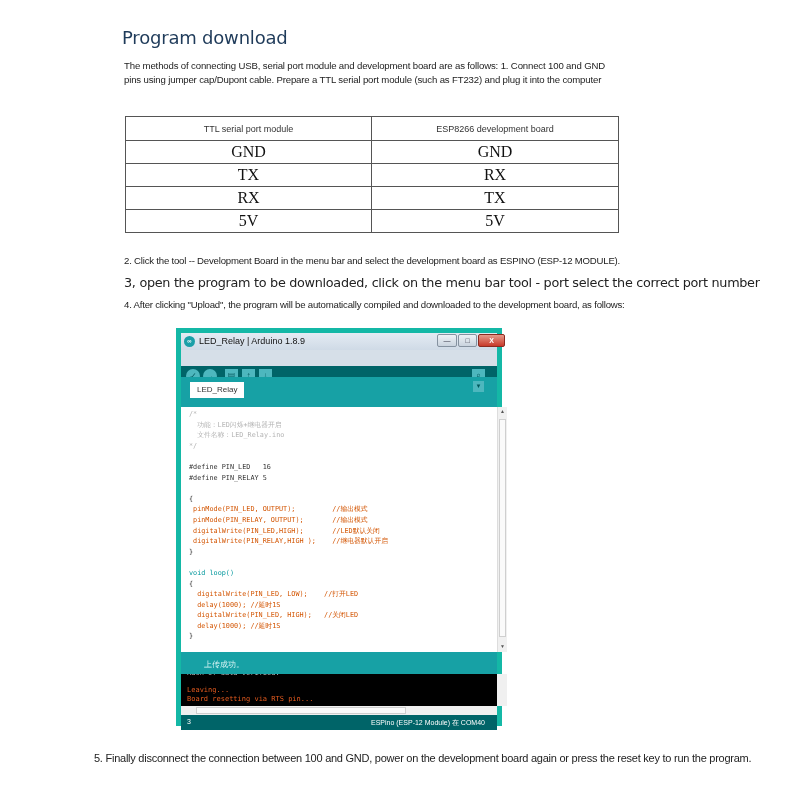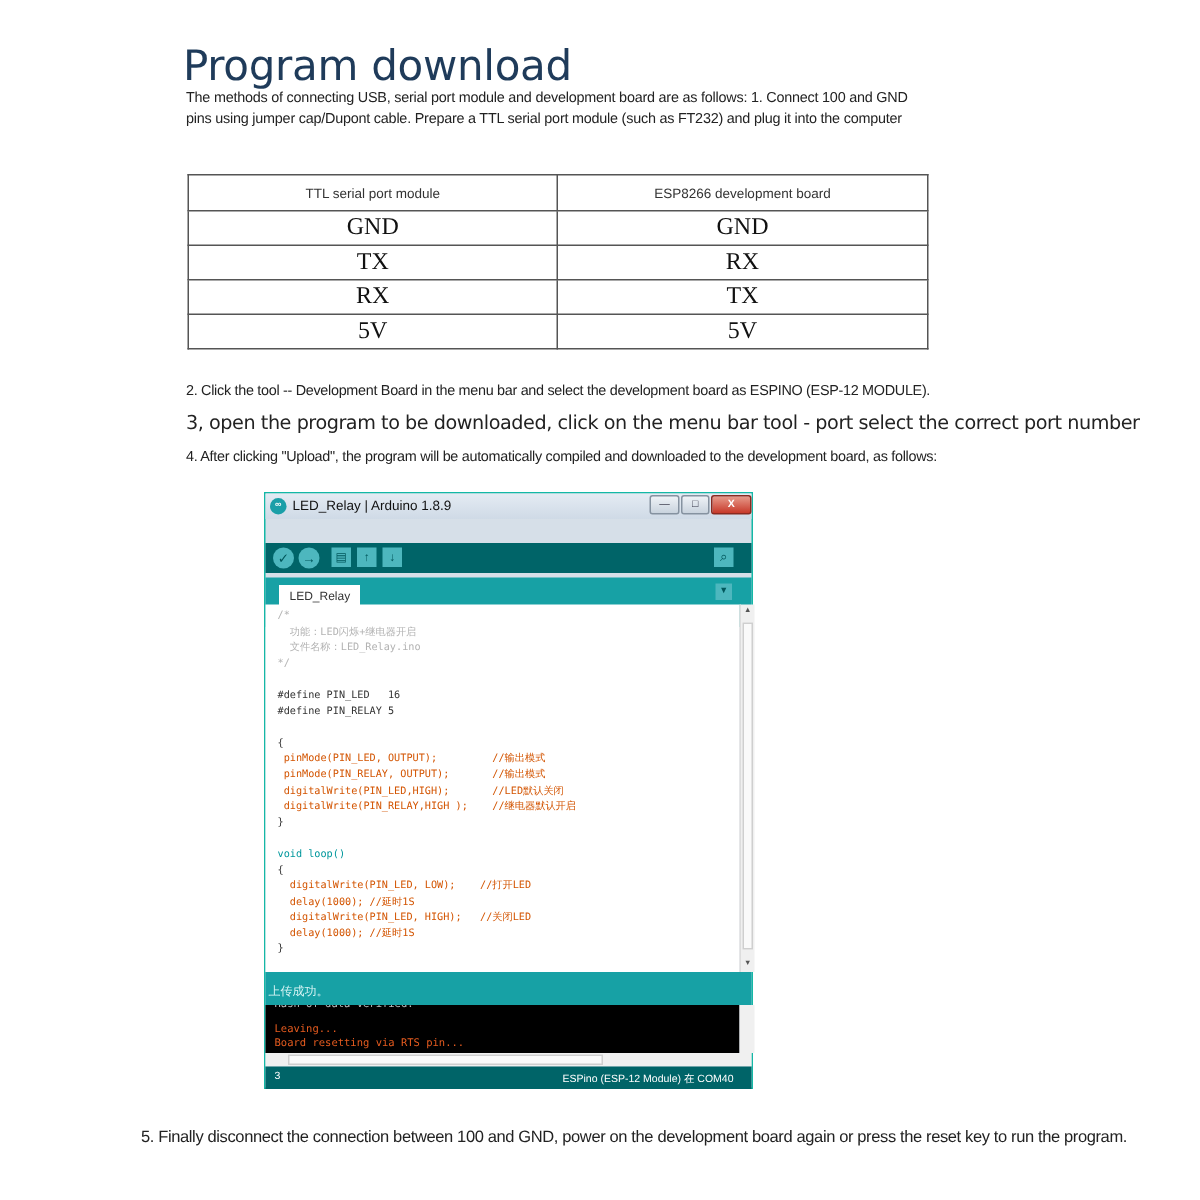--- a/index.html
+++ b/index.html
@@ -1,65 +1,65 @@
 <!DOCTYPE html>
 <html><head>
 <meta charset="utf-8">
 <style>
   * { box-sizing: border-box; margin: 0; padding: 0; }
   html, body { width: 800px; height: 800px; background: #ffffff; overflow: hidden; }
   body { position: relative; font-family: "Liberation Sans", "DejaVu Sans", sans-serif; color: #222; }
 
-  .title { position: absolute; left: 122px; top: 27px; font-size: 28px; color: #1f3b5a; font-family: "DejaVu Sans", sans-serif; font-weight: normal; letter-spacing: -0.2px; }
+  .title { position: absolute; left: 122px; top: 27px; font-size: 18px; color: #1f3b5a; font-family: "DejaVu Sans", sans-serif; font-weight: normal; letter-spacing: -0.2px; }
   .intro { position: absolute; left: 124px; top: 59px; width: 500px; font-size: 9.6px; line-height: 14px; color: #222; letter-spacing: -0.15px; }
 
   table.pins { position: absolute; left: 125px; top: 116px; width: 494px; border-collapse: collapse; }
   table.pins th, table.pins td { border: 1px solid #555; text-align: center; }
   table.pins th { height: 24px; font-size: 9px; font-weight: normal; color: #333; font-family: "Liberation Sans", sans-serif; margin-top: 24px; }
   table.pins td { height: 23px; font-size: 16px; font-family: "Liberation Serif", serif; color: #111; }
   table.pins th:first-child, table.pins td:first-child { width: 246px; }
 
   .step { position: absolute; left: 124px; color: #222; white-space: nowrap; letter-spacing: -0.2px; }
   .step2 { top: 255px; font-size: 9.6px; }
   .step3 { top: 275px; font-size: 12.8px; font-family: "DejaVu Sans", sans-serif; letter-spacing: -0.3px; }
   .step4 { top: 299px; font-size: 9.6px; }
   .step5 { position: absolute; left: 54px; top: 752px; font-size: 11px; color: #222; white-space: nowrap; letter-spacing: -0.25px; padding-left: 40px; }
 
   
-  .win { position: absolute; left: 176px; top: 328px; width: 326px; height: 398px; background: #d6dfe8; border: 1px solid #14b8a6; }
+  .win { position: absolute; left: 176px; top: 328px; width: 326px; height: 398px; background: #d6dfe8; border: 5px solid #14b8a6; }
   .titlebar { position: absolute; left: 0; top: 0; width: 100%; height: 17px; background: linear-gradient(#e4ebf3, #cfdae6); }
   .app-icon { position: absolute; left: 3px; top: 3px; width: 11px; height: 11px; border-radius: 50%; background: #1a9fa8; color: #fff; font-size: 6px; text-align: center; line-height: 11px; font-weight: bold; }
   .win-title { position: absolute; left: 18px; top: 3px; font-size: 9px; color: #111; }
   .wbtn { position: absolute; top: 1px; height: 13px; border: 1px solid #8592a0; border-radius: 2px; background: linear-gradient(#eef2f6, #c9d3de); font-size: 7px; text-align: center; line-height: 11px; color: #334; }
   .wbtn.min { left: 256px; width: 20px; }
   .wbtn.max { left: 277px; width: 19px; }
   .wbtn.close { left: 297px; width: 27px; background: linear-gradient(#e79a8a, #c7392a); color: #fff; font-weight: bold; border-color: #8a2a20; }
 
   .menubar { position: absolute; left: 0; top: 18px; width: 100%; height: 15px; background: #f4f4f4; border-bottom: 1px solid #e0e0e0; }
   .menu-item { display: inline-block; font-size: 8.5px; color: #111; padding: 2px 0 0 4px; font-family: "DejaVu Sans", sans-serif; }
 
   .toolbar { position: absolute; left: 0; top: 33px; width: 100%; height: 20px; background: #006468; }
   .tbtn-round { position: absolute; top: 3px; width: 14px; height: 14px; border-radius: 50%; background: #4db7be; color: #00585c; font-size: 9px; line-height: 14px; text-align: center; font-weight: bold; }
   .tbtn-sq { position: absolute; top: 3px; width: 13px; height: 13px; background: #4db7be; color: #00585c; font-size: 8px; line-height: 13px; text-align: center; font-weight: bold; }
   .tbtn-serial { position: absolute; right: 12px; top: 3px; width: 13px; height: 13px; background: #4db7be; color: #00585c; font-size: 9px; line-height: 13px; text-align: center; }
 
-  .tabbar { position: absolute; left: 0; top: 56px; width: 100%; height: 33px; background: #17a1a5; }
+  .tabbar { position: absolute; left: 0; top: 44px; width: 100%; height: 33px; background: #17a1a5; }
   .tab { position: absolute; left: 9px; top: 5px; width: 54px; height: 16px; background: #ffffff; font-size: 8px; color: #333; padding: 3px 0 0 7px; }
   .tab-menu { position: absolute; right: 13px; top: 4px; width: 11px; height: 11px; background: #4db7be; color: #00585c; font-size: 6px; text-align: center; line-height: 11px; }
 
   .editor { position: absolute; left: 0; top: 74px; width: 316px; height: 245px; background: #ffffff; overflow: hidden; font-family: "DejaVu Sans Mono", "Liberation Mono", monospace; font-size: 6.8px; line-height: 10.6px; color: #333; padding: 2px 0 0 8px; }
   .vscroll { position: absolute; left: 316px; top: 74px; width: 10px; height: 245px; background: #f0f0f0; border-left: 1px solid #ddd; }
   .vscroll .thumb { position: absolute; left: 1px; top: 12px; width: 7px; height: 218px; background: #fafafa; border: 1px solid #cfcfcf; }
   .vscroll .arr { position: absolute; left: 2px; font-size: 5px; color: #555; }
   .code-line { white-space: pre; height: 10.6px; }
   .c-comment { color: #b3b3b3; }
   .c-type { color: #00979c; }
   .c-fn { color: #d35400; }
 
-  .statusbar { position: absolute; left: 0; top: 319px; width: 100%; height: 22px; background: #17a1a5; color: #d8f4f4; font-size: 8px; padding: 7px 0 0 2px; font-family: "DejaVu Sans", sans-serif; }
+  .statusbar { position: absolute; left: 0; top: 319px; width: 100%; height: 22px; background: #17a1a5; color: #d8f4f4; font-size: 8px; padding: 7px 0 0 23px; font-family: "DejaVu Sans", sans-serif; }
 
   .console { position: absolute; left: 0; top: 341px; width: 316px; height: 32px; background: #000; font-family: "DejaVu Sans Mono", monospace; font-size: 7px; line-height: 8.5px; color: #e55b1f; padding: 0 0 0 6px; overflow: hidden; }
   .console-scroll { position: absolute; left: 316px; top: 341px; width: 10px; height: 32px; background: #f0f0f0; }
   .hscroll { position: absolute; left: 0; top: 373px; width: 100%; height: 9px; background: #f0f0f0; }
   .hscroll .hthumb { position: absolute; left: 15px; top: 1px; width: 210px; height: 7px; background: #fafafa; border: 1px solid #cfcfcf; }
 
   .footer { position: absolute; left: 0; top: 382px; width: 100%; height: 15px; background: #006468; color: #ffffff; font-size: 7px; padding: 3px 6px 0 6px; }
   .footer .board { position: absolute; right: 12px; top: 3px; }
 </style>
 </head>

